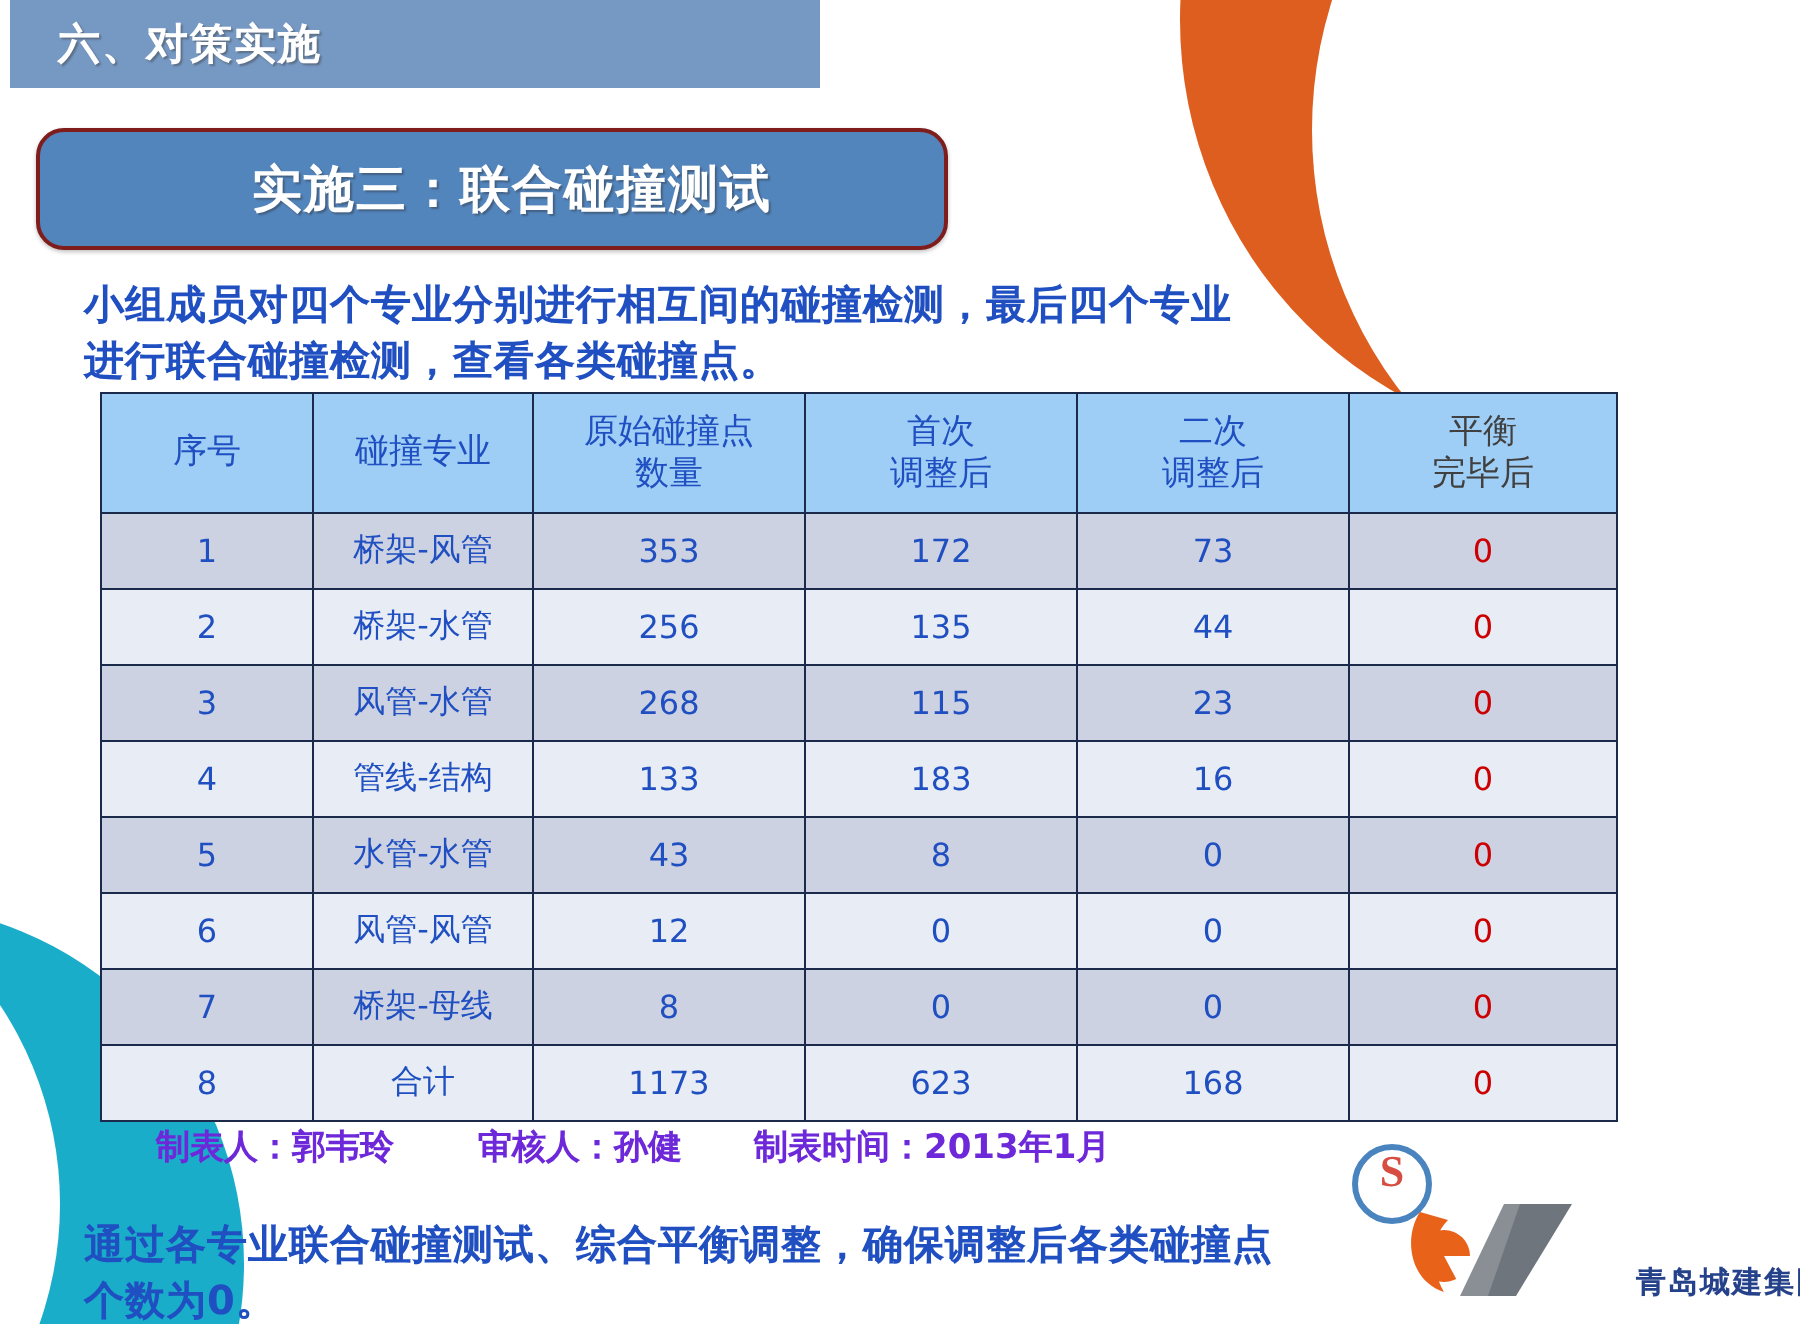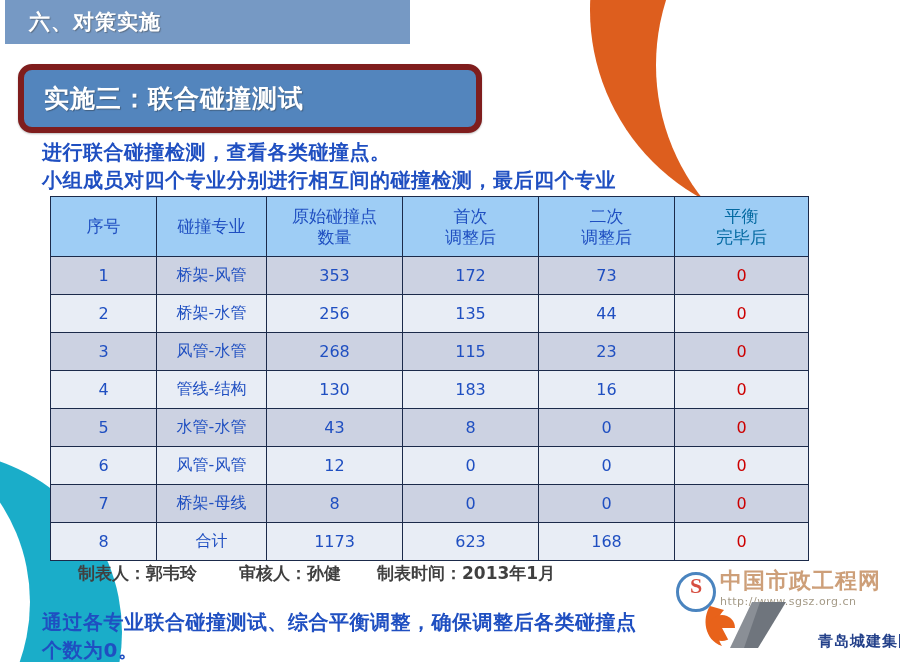--- a/index.html
+++ b/index.html
@@ -50,24 +50,25 @@
   .section-bar-text{
     color:#ffffff;font-size:21px;font-weight:bold;
     letter-spacing:1px;padding-left:24px;
     text-shadow:1px 1px 1px rgba(60,60,60,.45);
   }
 
   
   .title-box{
     position:absolute;left:18px;top:64px;width:452px;height:57px;
     background:#5385bd;
-    border:6px solid #7f1d1d;
+    border:2px solid #7f1d1d;
     border-radius:14px;
     display:flex;align-items:center;
     box-shadow:0 1px 2px rgba(0,0,0,.25);
+    justify-content:center;
   }
   .title-box-text{
     color:#ffffff;font-size:25px;font-weight:bold;
     padding-left:20px;letter-spacing:1px;
     text-shadow:1px 1px 1px rgba(40,40,40,.4);
   }
 
   
   .intro{
     position:absolute;left:42px;top:138px;width:790px;
@@ -86,36 +87,36 @@
     border:1px solid #1b2a4a;
     text-align:center;vertical-align:middle;
     font-size:16px;color:#1f4fc1;
     padding:0;
   }
   table.coll thead th{
     background:#9ecdf5;
     height:59px;font-weight:normal;
     font-size:17px;line-height:21px;
   }
-  table.coll thead th.red-head{color:#0369a1;}
+  table.coll thead th.red-head{color:#404040;}
   table.coll tbody tr{height:38px;}
   table.coll tbody tr.odd td{background:#ccd2e2;}
   table.coll tbody tr.even td{background:#e8edf5;}
   table.coll tbody td.bal{color:#cc0000;}
   col.c0{width:106px;}
   col.c1{width:110px;}
   col.c2{width:136px;}
   col.c3{width:136px;}
   col.c4{width:136px;}
   col.c5{width:134px;}
 
   
   .credits{
     position:absolute;left:50px;top:562px;width:760px;
-    color:#404040;font-size:17px;font-weight:bold;
+    color:#6d28d9;font-size:17px;font-weight:bold;
     display:flex;
   }
   .credits .c-a{margin-left:28px;}
   .credits .c-b{margin-left:42px;}
   .credits .c-c{margin-left:36px;}
 
   
   .conclusion{
     position:absolute;left:42px;top:608px;width:800px;
     color:#1f4fc1;font-size:20px;font-weight:bold;
@@ -176,22 +177,22 @@
 
     <div class="section-bar">
       <span class="section-bar-text">六、对策实施</span>
     </div>
 
     <div class="title-box">
       <span class="title-box-text">实施三：联合碰撞测试</span>
     </div>
 
     <div class="intro">
+      <div>小组成员对四个专业分别进行相互间的碰撞检测，最后四个专业</div>
       <div>进行联合碰撞检测，查看各类碰撞点。</div>
-      <div>小组成员对四个专业分别进行相互间的碰撞检测，最后四个专业</div>
     </div>
 
     <div class="tbl-wrap">
       <table class="coll">
         <colgroup>
           <col class="c0">
             <col class="c1">
             <col class="c2">
           <col class="c3">
             <col class="c4">
@@ -244,21 +245,21 @@
               <td>3</td>
               <td>风管-水管</td>
               <td>268</td>
               <td>115</td>
               <td>23</td>
               <td class="bal">0</td>
             </tr>
             <tr class="even">
               <td>4</td>
               <td>管线-结构</td>
-              <td>130</td>
+              <td>133</td>
               <td>183</td>
               <td>16</td>
               <td class="bal">0</td>
             </tr>
             <tr class="odd">
               <td>5</td>
               <td>水管-水管</td>
               <td>43</td>
               <td>8</td>
               <td>0</td>
@@ -300,24 +301,20 @@
 
     <div class="conclusion">
       <div>通过各专业联合碰撞测试、综合平衡调整，确保调整后各类碰撞点</div>
       <div>个数为0。</div>
     </div>
 
   </div>
 
   <div class="wm">
     <div class="wm-ring"></div>
-    <div class="wm-txt">
-      <div class="wm-name">中国市政工程网</div>
-      <div class="wm-url">http://www.sgsz.org.cn</div>
-    </div>
   </div>
 
   <div class="corp">
     <svg class="corp-mark" viewBox="0 0 110 54">
       <path d="M10,8 C2,20 4,42 22,48 C16,38 14,22 24,12 Z" fill="#e8621a"></path>
       <circle cx="22" cy="30" r="13" fill="#e8621a"></circle>
       <path d="M22,30 L40,30 L30,45 Z" fill="#ffffff"></path>
       <path d="M52,4 L78,4 L50,50 L30,50 Z" fill="#8a8f96"></path>
       <path d="M60,4 L86,4 L58,50 L44,50 Z" fill="#6f757d"></path>
     </svg>

